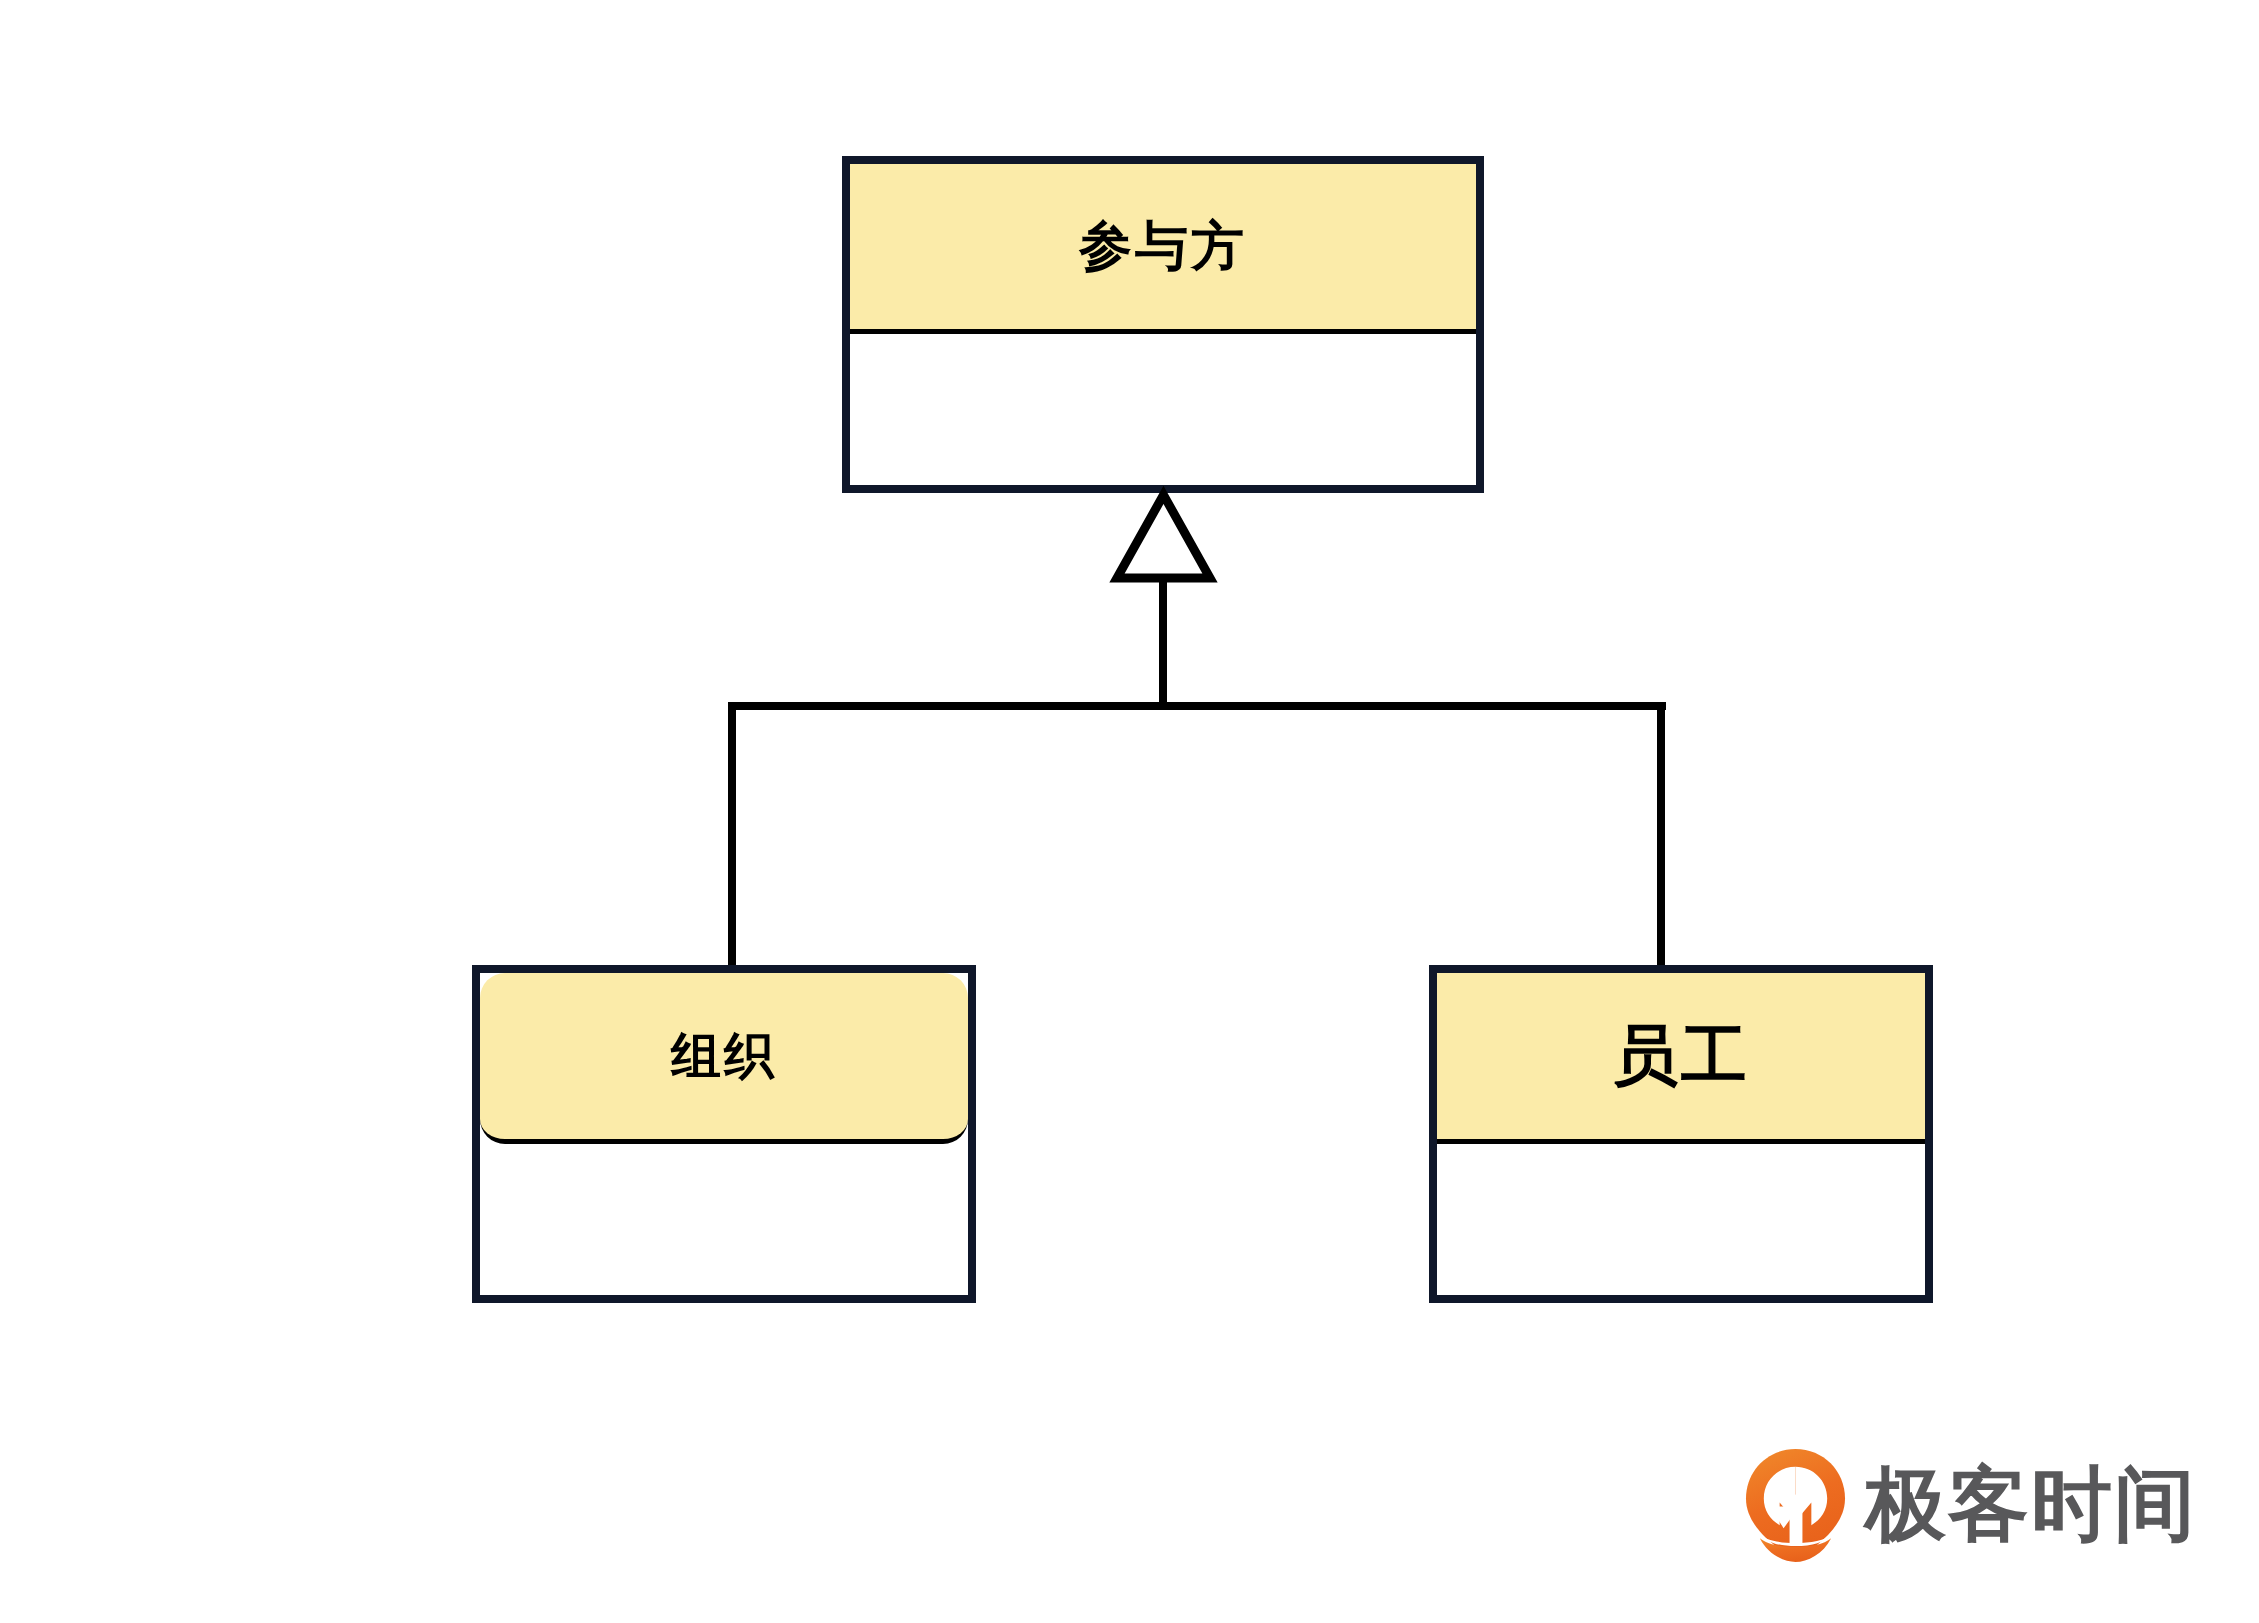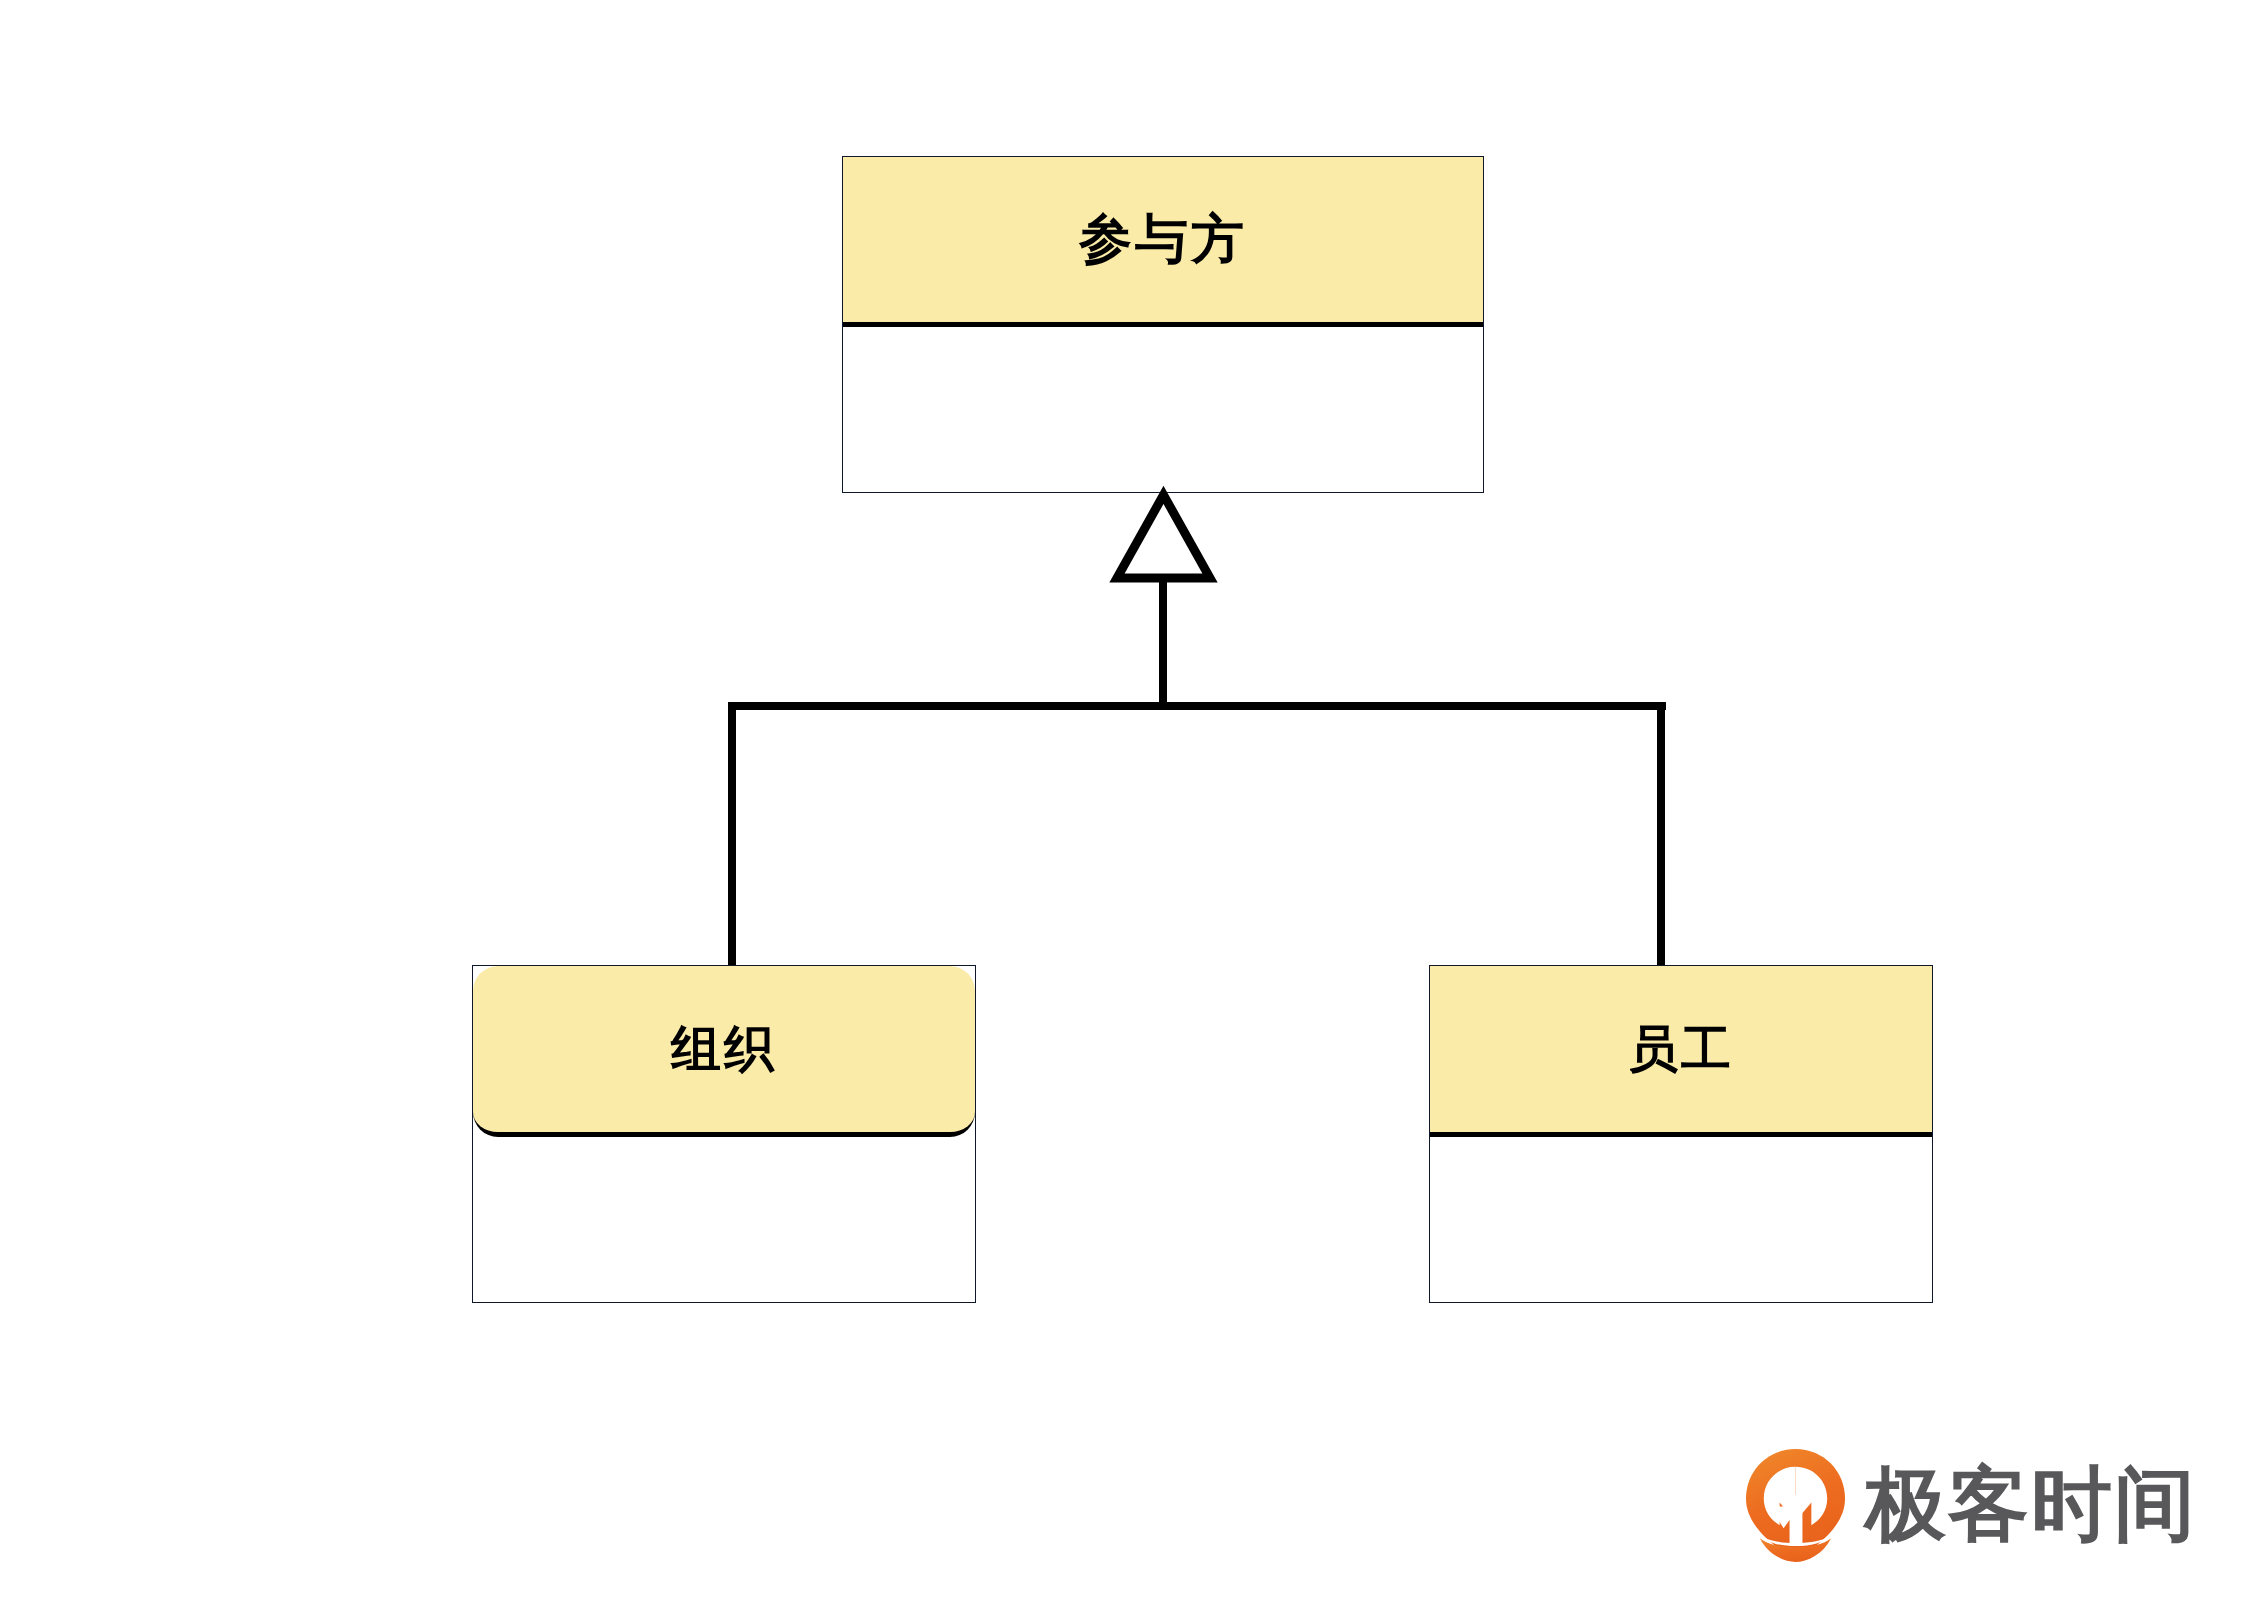--- a/index.html
+++ b/index.html
@@ -15,21 +15,21 @@
     position: relative;
     width: 2259px;
     height: 1624px;
     background: #ffffff;
     overflow: hidden;
   }
   
   .uml-class {
     position: absolute;
     box-sizing: border-box;
-    border: 1px solid #0f172a;
+    border: 8px solid #0f172a;
     background: #ffffff;
     display: flex;
     flex-direction: column;
   }
   .uml-class .class-name {
     box-sizing: border-box;
     background: #fbeba9;
     border-bottom: 5px solid #000000;
     display: flex;
     align-items: center;
@@ -72,21 +72,21 @@
 
   
   #class-employee {
     left: 1429px;
     top: 965px;
     width: 504px;
     height: 338px;
   }
   #class-employee .class-name {
     height: 171px;
-    font-size: 50px;
+    font-size: 66px;
   }
 
   
   .edge {
     position: absolute;
     background: #000000;
   }
   #edge-stem-top {          
     left: 1159px;
     top: 577px;

